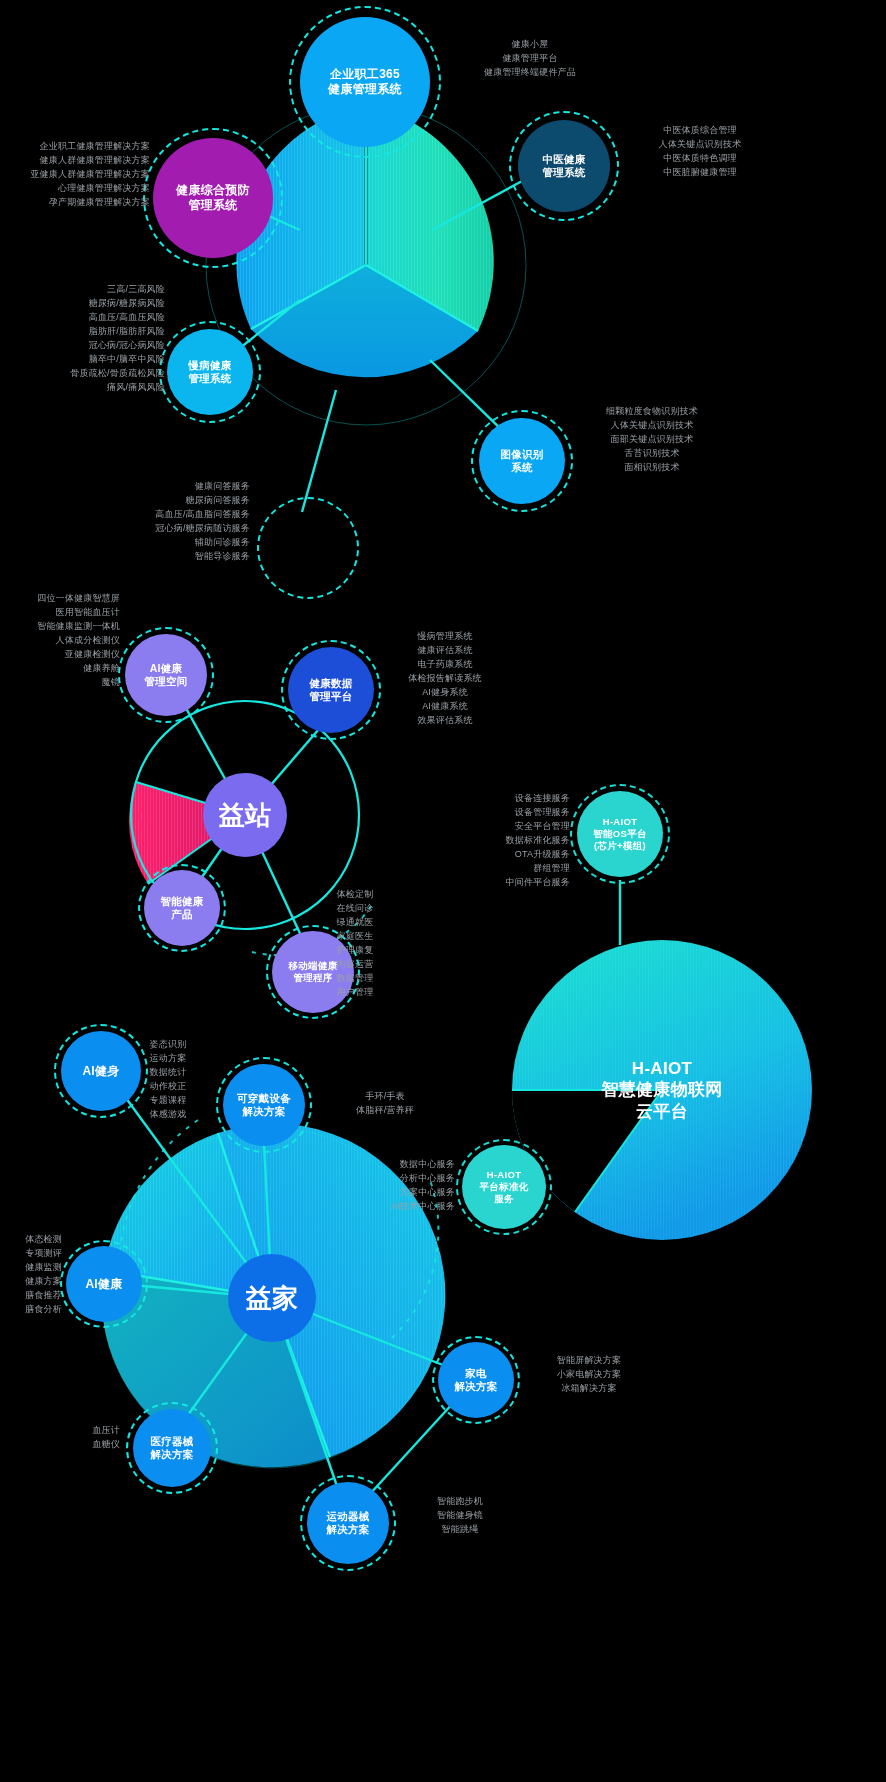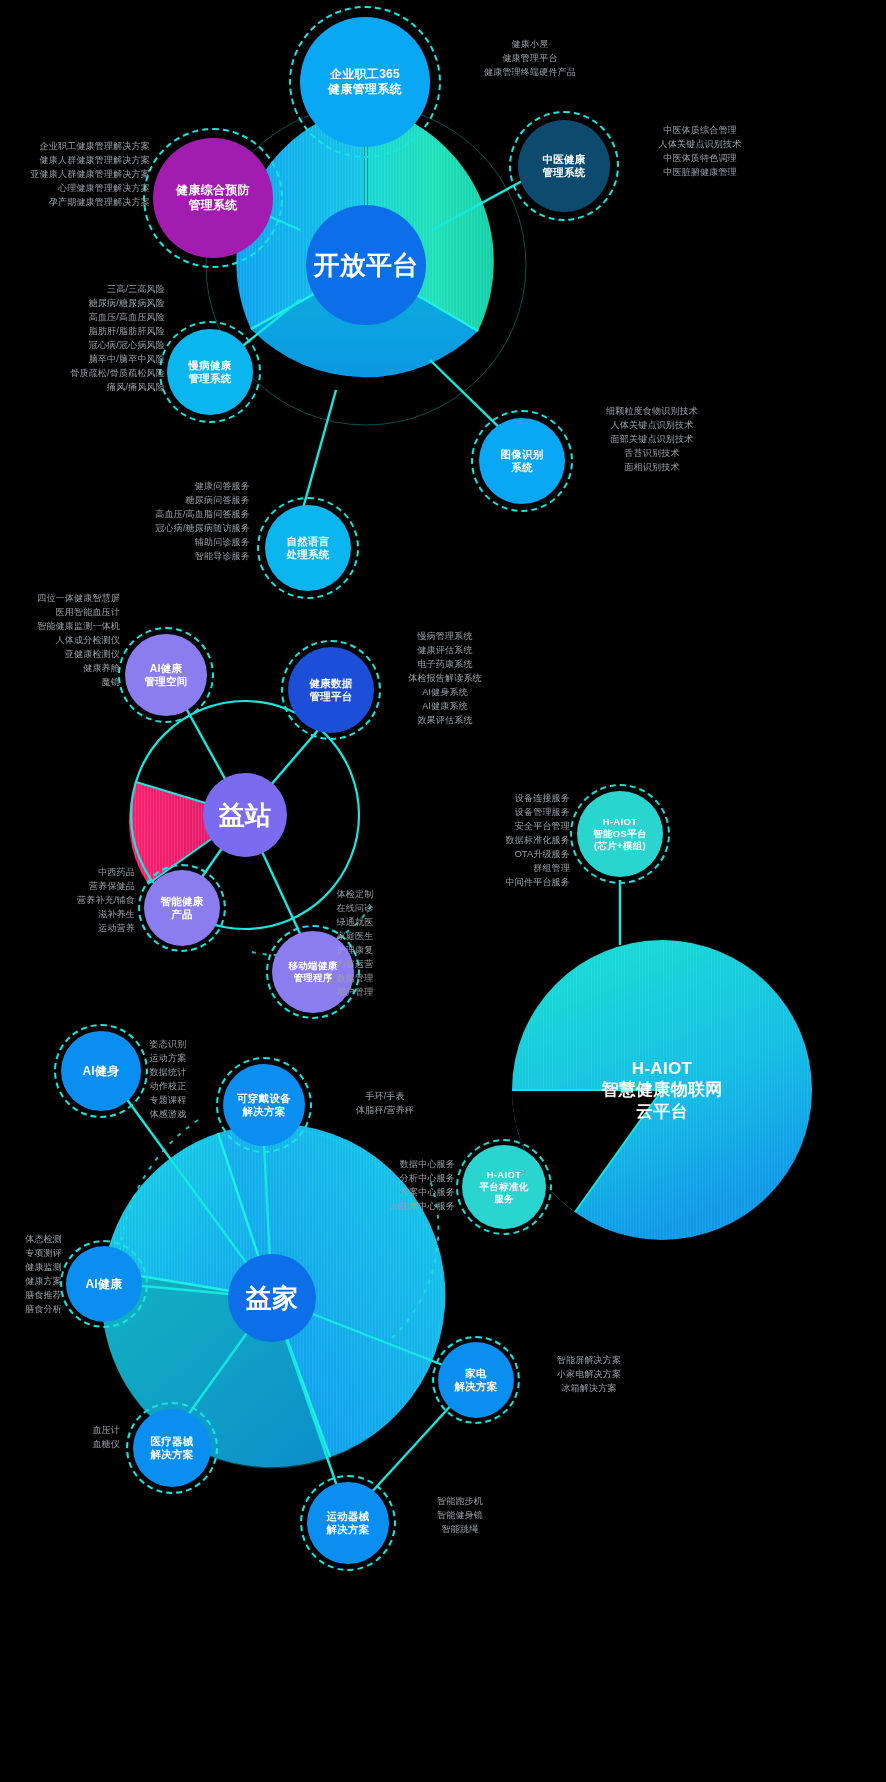--- a/index.html
+++ b/index.html
@@ -167,23 +167,20 @@
       <line x1="476" y1="1378" x2="348" y2="1518"></line>
     </g>
 
     <g fill="none" stroke="#16e8e0" stroke-width="2" stroke-dasharray="4 7" opacity=".85">
       <path d="M252 952 A112 112 0 0 0 372 905"></path>
       <path d="M392 1338 A150 150 0 0 0 430 1180"></path>
       <path d="M198 1120 A180 180 0 0 0 120 1250"></path>
     </g>
   </svg>
 
-  <div class="node big" style="left:306px; top:205px; width:120px; height:120px; background:#0c6fe8;">
-    <span class="lbl">开放平台</span>
-  </div>
 
   <div class="ring r-cyan" style="left:289px; top:6px; width:152px; height:152px;"></div>
   <div class="node sm" style="left:300px; top:17px; width:130px; height:130px; background:#0aa7f5;">
     <span class="lbl">企业职工365
 健康管理系统</span>
   </div>
   <div class="ann l" style="left:440px; top:38px; width:180px;">健康小屋
 健康管理平台
 健康管理终端硬件产品</div>
 
@@ -227,24 +224,20 @@
     <span class="lbl">图像识别
 系统</span>
   </div>
   <div class="ann l" style="left:562px; top:405px; width:180px;">细颗粒度食物识别技术
 人体关键点识别技术
 面部关键点识别技术
 舌苔识别技术
 面相识别技术</div>
 
   <div class="ring r-cyan" style="left:257px; top:497px; width:102px; height:102px;"></div>
-  <div class="node xs" style="left:265px; top:505px; width:86px; height:86px; background:#0bb6ef;">
-    <span class="lbl">自然语言
-处理系统</span>
-  </div>
   <div class="ann r" style="left:105px; top:480px; width:145px;">健康问答服务
 糖尿病问答服务
 高血压/高血脂问答服务
 冠心病/糖尿病随访服务
 辅助问诊服务
 智能导诊服务</div>
 
   <div class="node big" style="left:203px; top:773px; width:84px; height:84px; background:#7a6bef;">
     <span class="lbl">益站</span>
   </div>
@@ -273,25 +266,20 @@
 体检报告解读系统
 AI健身系统
 AI健康系统
 效果评估系统</div>
 
   <div class="ring r-cyan" style="left:138px; top:864px; width:88px; height:88px;"></div>
   <div class="node xs" style="left:144px; top:870px; width:76px; height:76px; background:#8b7cf0;">
     <span class="lbl">智能健康
 产品</span>
   </div>
-  <div class="ann r" style="left:10px; top:866px; width:125px;">中西药品
-营养保健品
-营养补充/辅食
-滋补养生
-运动营养</div>
 
   <div class="ring r-cyan" style="left:266px; top:925px; width:94px; height:94px;"></div>
   <div class="node xxs" style="left:272px; top:931px; width:82px; height:82px; background:#8b7cf0;text-align:center;">
     <span class="lbl">移动端健康
 管理程序</span>
   </div>
   <div class="ann c" style="left:300px; top:888px; width:110px;">体检定制
 在线问诊
 绿通就医
 家庭医生

